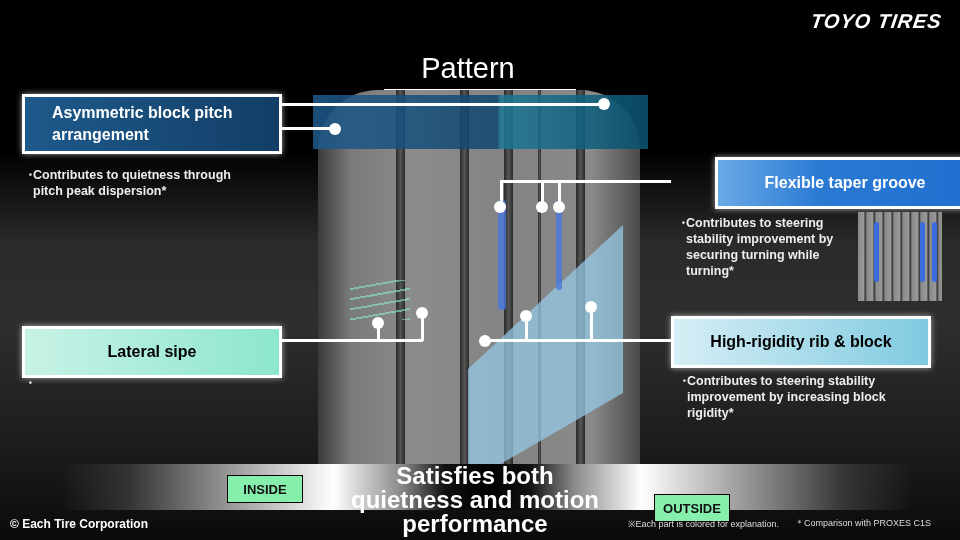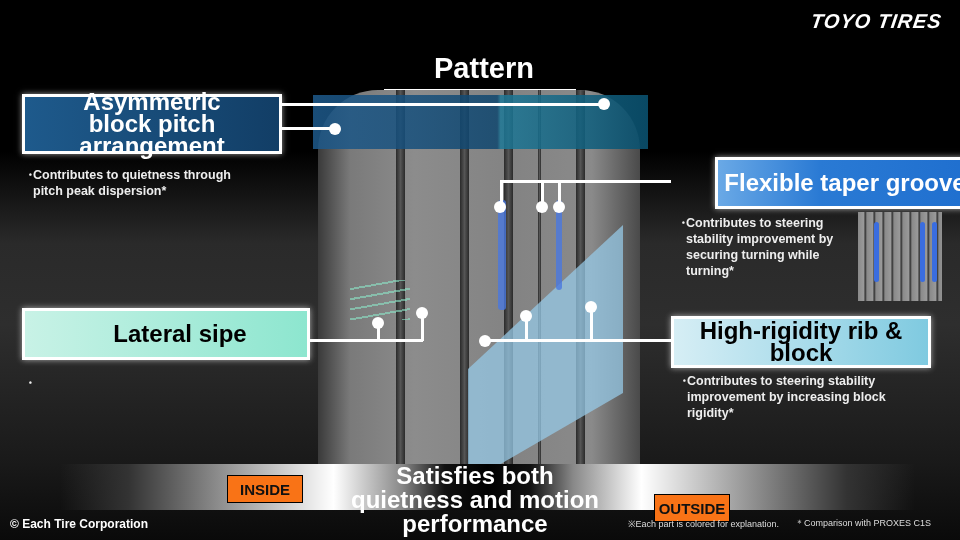--- a/index.html
+++ b/index.html
@@ -1,42 +1,42 @@
 <!DOCTYPE html>
 <html><head>
 <meta charset="utf-8">
 <style>
   html,body{margin:0;padding:0;}
   body{width:960px;height:540px;overflow:hidden;position:relative;
     background:linear-gradient(180deg,#000 0%,#000 28%,#2a2a2a 45%,#2e2e2e 60%,#1a1a1a 85%,#0a0a0a 100%);
     font-family:"Liberation Sans",sans-serif;color:#fff;}
   .abs{position:absolute;}
   .logo{right:18px;top:10px;font-size:20px;font-weight:bold;font-style:italic;letter-spacing:1px;transform:skewX(-8deg);}
-  .title{left:388px;top:52px;width:192px;text-align:center;font-size:29px;font-weight:bold;}
+  .title{left:372px;top:52px;width:192px;text-align:center;font-size:29px;font-weight:normal;}
   .title-rule{left:384px;top:89px;width:192px;height:1px;background:#fff;}
   
   .tire{left:318px;top:90px;width:322px;height:400px;border-radius:60px 60px 0 0;overflow:hidden;
     background:linear-gradient(90deg,#3a3a3a 0%,#7a7a7a 10%,#8c8c8c 30%,#838383 60%,#8a8a8a 85%,#4a4a4a 100%);}
   .groove{position:absolute;top:0;bottom:0;width:9px;background:linear-gradient(90deg,#2a2a2a,#555,#2a2a2a);}
   .highlight-top{left:313px;top:95px;width:335px;height:54px;
     background:linear-gradient(90deg,rgba(30,90,140,.85) 0%,rgba(15,70,110,.85) 55%,rgba(30,120,150,.85) 56%,rgba(10,80,110,.9) 100%);}
   .blue-diag{left:468px;top:225px;width:155px;height:240px;
     background:rgba(150,200,230,.75);clip-path:polygon(100% 0,100% 70%,20% 100%,0 100%,0 60%);}
-  .callout{border:3px solid #fff;box-shadow:0 0 6px rgba(255,255,255,.6);display:flex;align-items:center;justify-content:center;text-align:center;font-weight:bold;font-size:24px;line-height:22px;}
+  .callout{border:3px solid #fff;box-shadow:0 0 6px rgba(255,255,255,.6);display:flex;align-items:center;justify-content:center;font-weight:bold;font-size:16px;line-height:22px;}
   .c-asym{left:22px;top:94px;width:254px;height:54px;background:linear-gradient(90deg,#1e5a8c,#123e66);color:#fff;}
   .c-flex{left:671px;top:157px;width:254px;height:46px;background:linear-gradient(90deg,#6aa9e6,#2a7ad4 40%,#1f6fcf);color:#fff;margin-left:44px;}
-  .c-lat{left:22px;top:308px;width:254px;height:46px;background:linear-gradient(90deg,#c8f2e6,#8de6cf);color:#000;padding-left:28px;}
+  .c-lat{left:22px;top:326px;width:254px;height:46px;background:linear-gradient(90deg,#c8f2e6,#8de6cf);color:#000;}
   .c-rib{left:671px;top:316px;width:254px;height:46px;background:linear-gradient(90deg,#d6eef5,#7fcae0);color:#000;}
   .desc{font-size:12.5px;font-weight:bold;line-height:16px;color:#eee;}
   .desc .b{position:absolute;left:-9px;}
   .line{background:#fff;position:absolute;}
   .dot{position:absolute;width:12px;height:12px;border-radius:50%;background:#fff;}
   .band{left:60px;top:464px;width:855px;height:46px;
     background:linear-gradient(90deg,rgba(0,0,0,0) 0%,#333 8%,#ddd 28%,#fff 32%,#888 40%,#111 45%,#000 50%,#111 55%,#888 60%,#fff 68%,#ddd 72%,#333 92%,rgba(0,0,0,0) 100%);}
-  .tag{background:#f97316;border:1px solid #000;color:#111;font-weight:bold;font-size:15px;display:flex;align-items:center;justify-content:center;height:26px;}
+  .tag{background:#86efac;border:1px solid #000;color:#111;font-weight:bold;font-size:13px;display:flex;align-items:center;justify-content:center;height:26px;}
   .tag-in{left:227px;top:475px;width:74px;}
   .tag-out{left:654px;top:494px;width:74px;}
   .tagline{left:340px;top:464px;width:270px;text-align:center;font-size:24px;font-weight:bold;line-height:24px;color:#fff;}
   .copy{left:10px;top:517px;font-size:12px;font-weight:bold;}
   .note{top:517px;font-size:9px;color:#ddd;}
   .inset{left:858px;top:212px;width:84px;height:89px;background:repeating-linear-gradient(90deg,#8a8a8a 0,#9a9a9a 6px,#2a2a2a 7px,#8a8a8a 9px);overflow:hidden;}
   .inset i{position:absolute;width:5px;height:60px;background:#3a6de0;top:10px;border-radius:3px;}
 </style>
 </head>
 <body>

